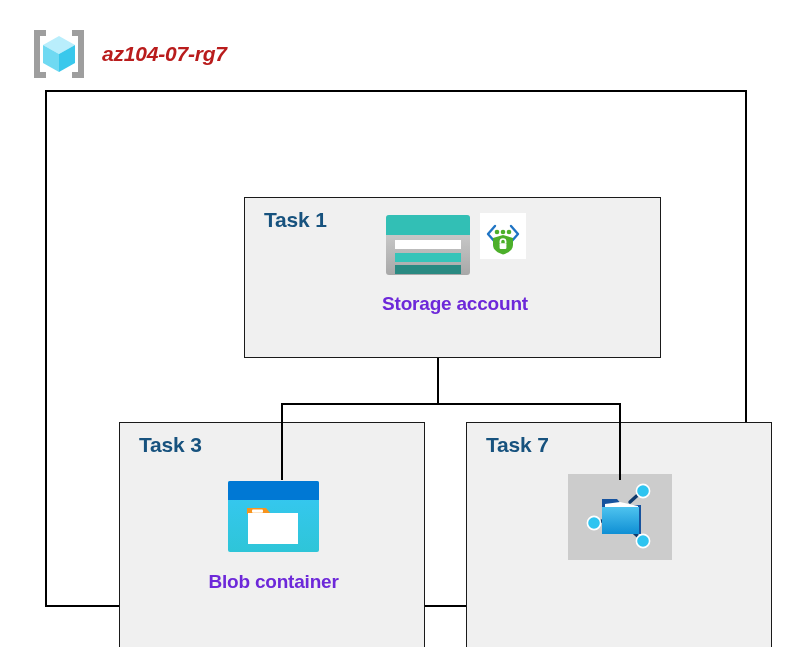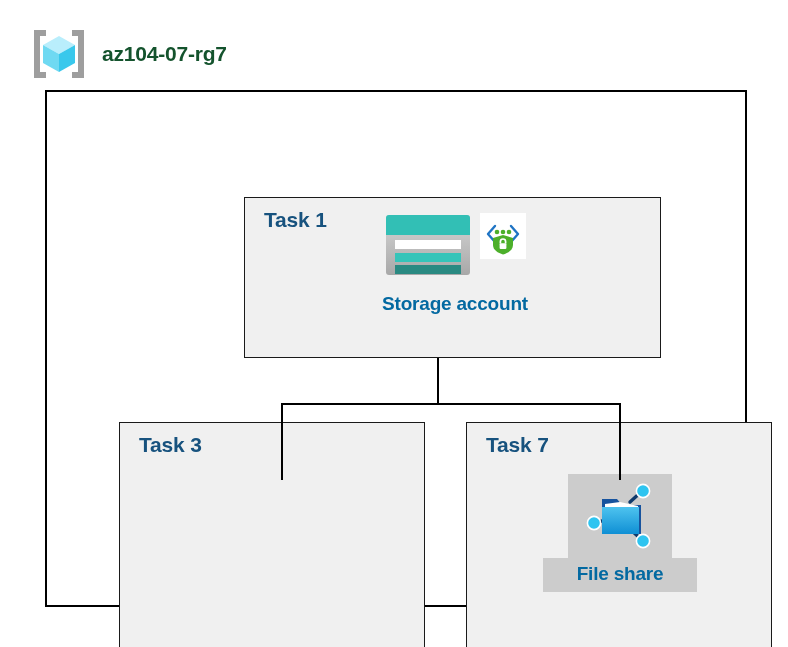--- a/index.html
+++ b/index.html
@@ -21,23 +21,24 @@
     left: 30px;
     top: 26px;
     display: flex;
     align-items: center;
     gap: 14px;
   }
   #rg-icon { width: 58px; height: 56px; display: block; }
   #rg-title {
     font-size: 21px;
     font-weight: bold;
-    color: #14532d;
+    color: #b91c1c;
     letter-spacing: -0.2px;
     white-space: nowrap;
+    font-style: italic;
   }
 
   
   #rg-container {
     position: absolute;
     left: 45px;
     top: 90px;
     width: 702px;
     height: 517px;
     border: 2px solid #000000;
@@ -70,21 +71,21 @@
   
   .node {
     position: absolute;
     display: flex;
     flex-direction: column;
     align-items: center;
   }
   .node-label {
     font-size: 19px;
     font-weight: bold;
-    color: #0369a1;
+    color: #6d28d9;
     white-space: nowrap;
     letter-spacing: -0.2px;
   }
 
   
   #node-storage { left: 100px; top: 15px; width: 220px; }
   #storage-row { display: flex; align-items: flex-start; gap: 8px; }
   #node-storage .node-label { margin-top: 12px; }
 
   
@@ -183,20 +184,41 @@
         </span>
 
       </div>
       <div class="node-label">Storage account</div>
     </div>
   </div>
 
   <div class="task-box" id="task-2-box">
     <div class="task-heading">Task 3</div>
 
+    <div class="node" id="node-blob">
+      <span>
+        <svg width="93" height="73" viewBox="0 0 93 73" xmlns="http://www.w3.org/2000/svg">
+          <defs>
+            <linearGradient id="gBlob" x1="0" y1="0" x2="0" y2="1">
+              <stop offset="0" stop-color="#37c8f5"></stop>
+              <stop offset="1" stop-color="#2ec5d8"></stop>
+            </linearGradient>
+          </defs>
+          <rect x="1" y="1" width="91" height="71" rx="2" fill="url(#gBlob)"></rect>
+          <rect x="1" y="1" width="91" height="19" rx="2" fill="#0078d4"></rect>
+          <rect x="1" y="13" width="91" height="7" fill="#0078d4"></rect>
+
+          <path d="M20 28 L39 28 L44 34 L20 34 Z" fill="#f7941e"></path>
+          <rect x="25" y="29.5" width="11" height="3.2" rx="1" fill="#ffffff"></rect>
+
+          <rect x="21" y="33" width="50" height="31" fill="#ffffff"></rect>
+        </svg>
+      </span>
+      <div class="node-label">Blob container</div>
+    </div>
   </div>
 
   <div class="task-box" id="task-3-box">
     <div class="task-heading">Task 7</div>
 
     <div class="node" id="node-fileshare">
       <div id="fileshare-icon-bg">
         <span>
           <svg width="72" height="72" viewBox="0 0 72 72" xmlns="http://www.w3.org/2000/svg">
             <defs>
@@ -215,23 +237,20 @@
             <path d="M21 24 L36 22 L54 26 L54 33 L21 33 Z" fill="#ffffff"></path>
 
             <path d="M18 27 L55 27 L55 54 L18 54 Z" fill="url(#gFold)"></path>
 
             <circle cx="59" cy="11" r="6.6" fill="#2ec4f0" stroke="#ffffff" stroke-width="1.6"></circle>
             <circle cx="10" cy="43" r="6.6" fill="#2ec4f0" stroke="#ffffff" stroke-width="1.6"></circle>
             <circle cx="59" cy="61" r="6.6" fill="#2ec4f0" stroke="#ffffff" stroke-width="1.6"></circle>
           </svg>
         </span>
       </div>
-      <div id="fileshare-label-bg">
-        <div class="node-label">File share</div>
-      </div>
     </div>
   </div>
 
   <div class="connector conn-v" id="conn-trunk"></div>
   <div class="connector conn-h" id="conn-bus"></div>
   <div class="connector conn-v" id="conn-drop-left"></div>
   <div class="connector conn-v" id="conn-drop-right"></div>
 
 </div>
 

